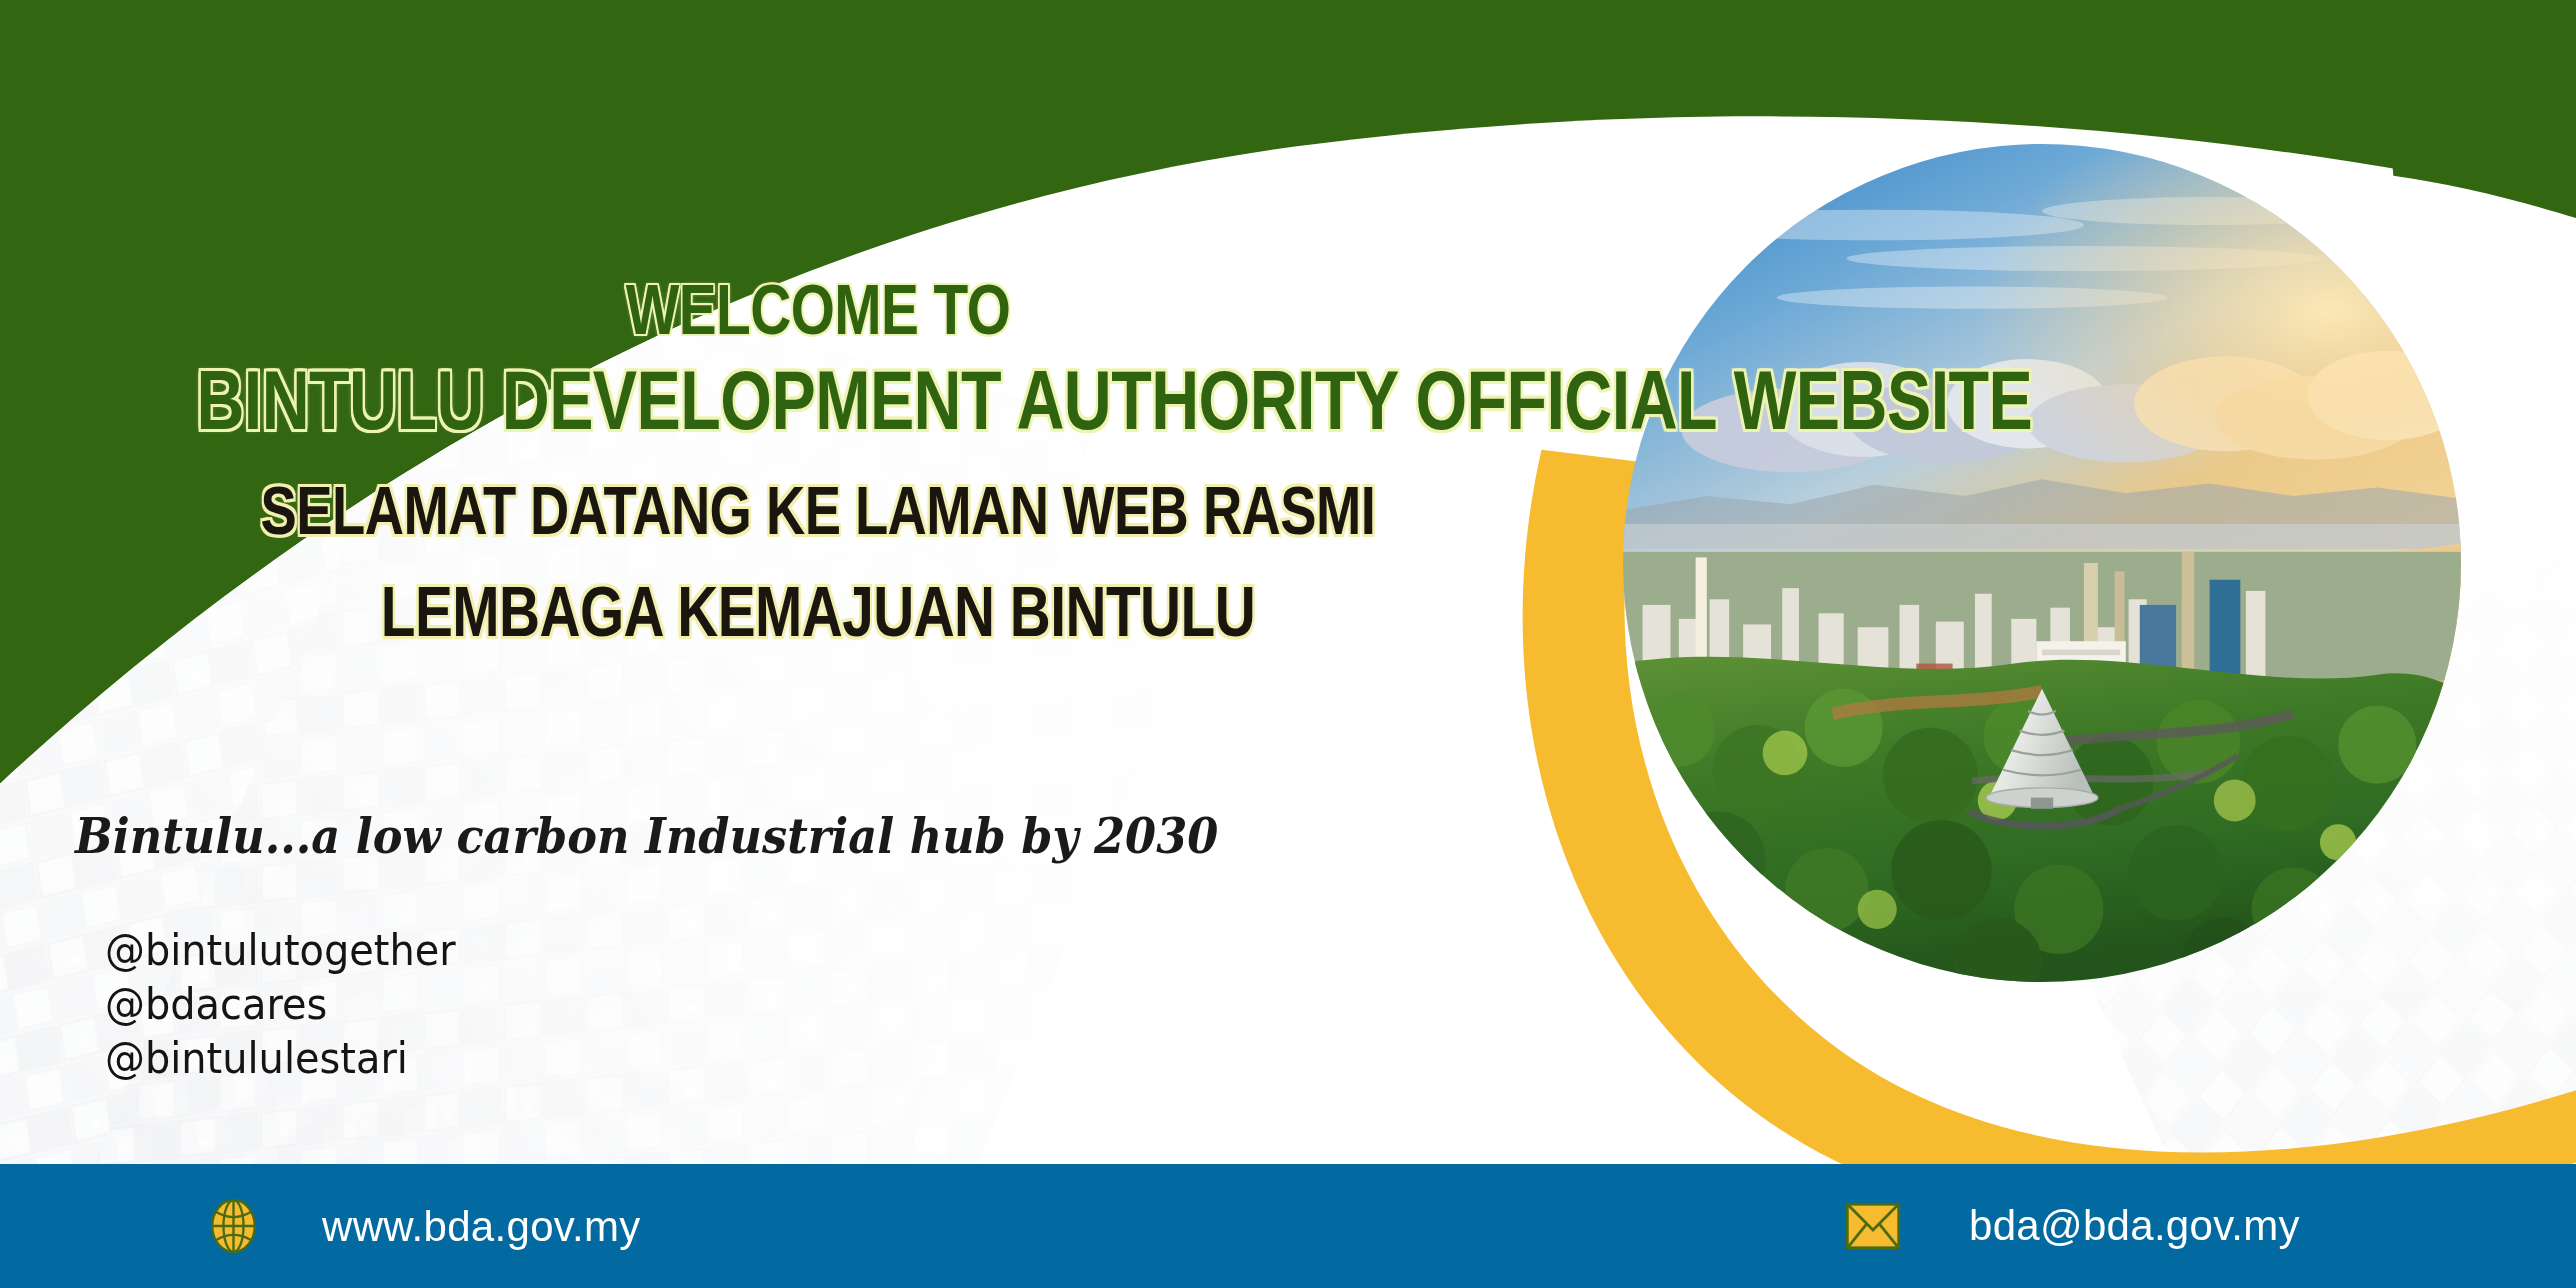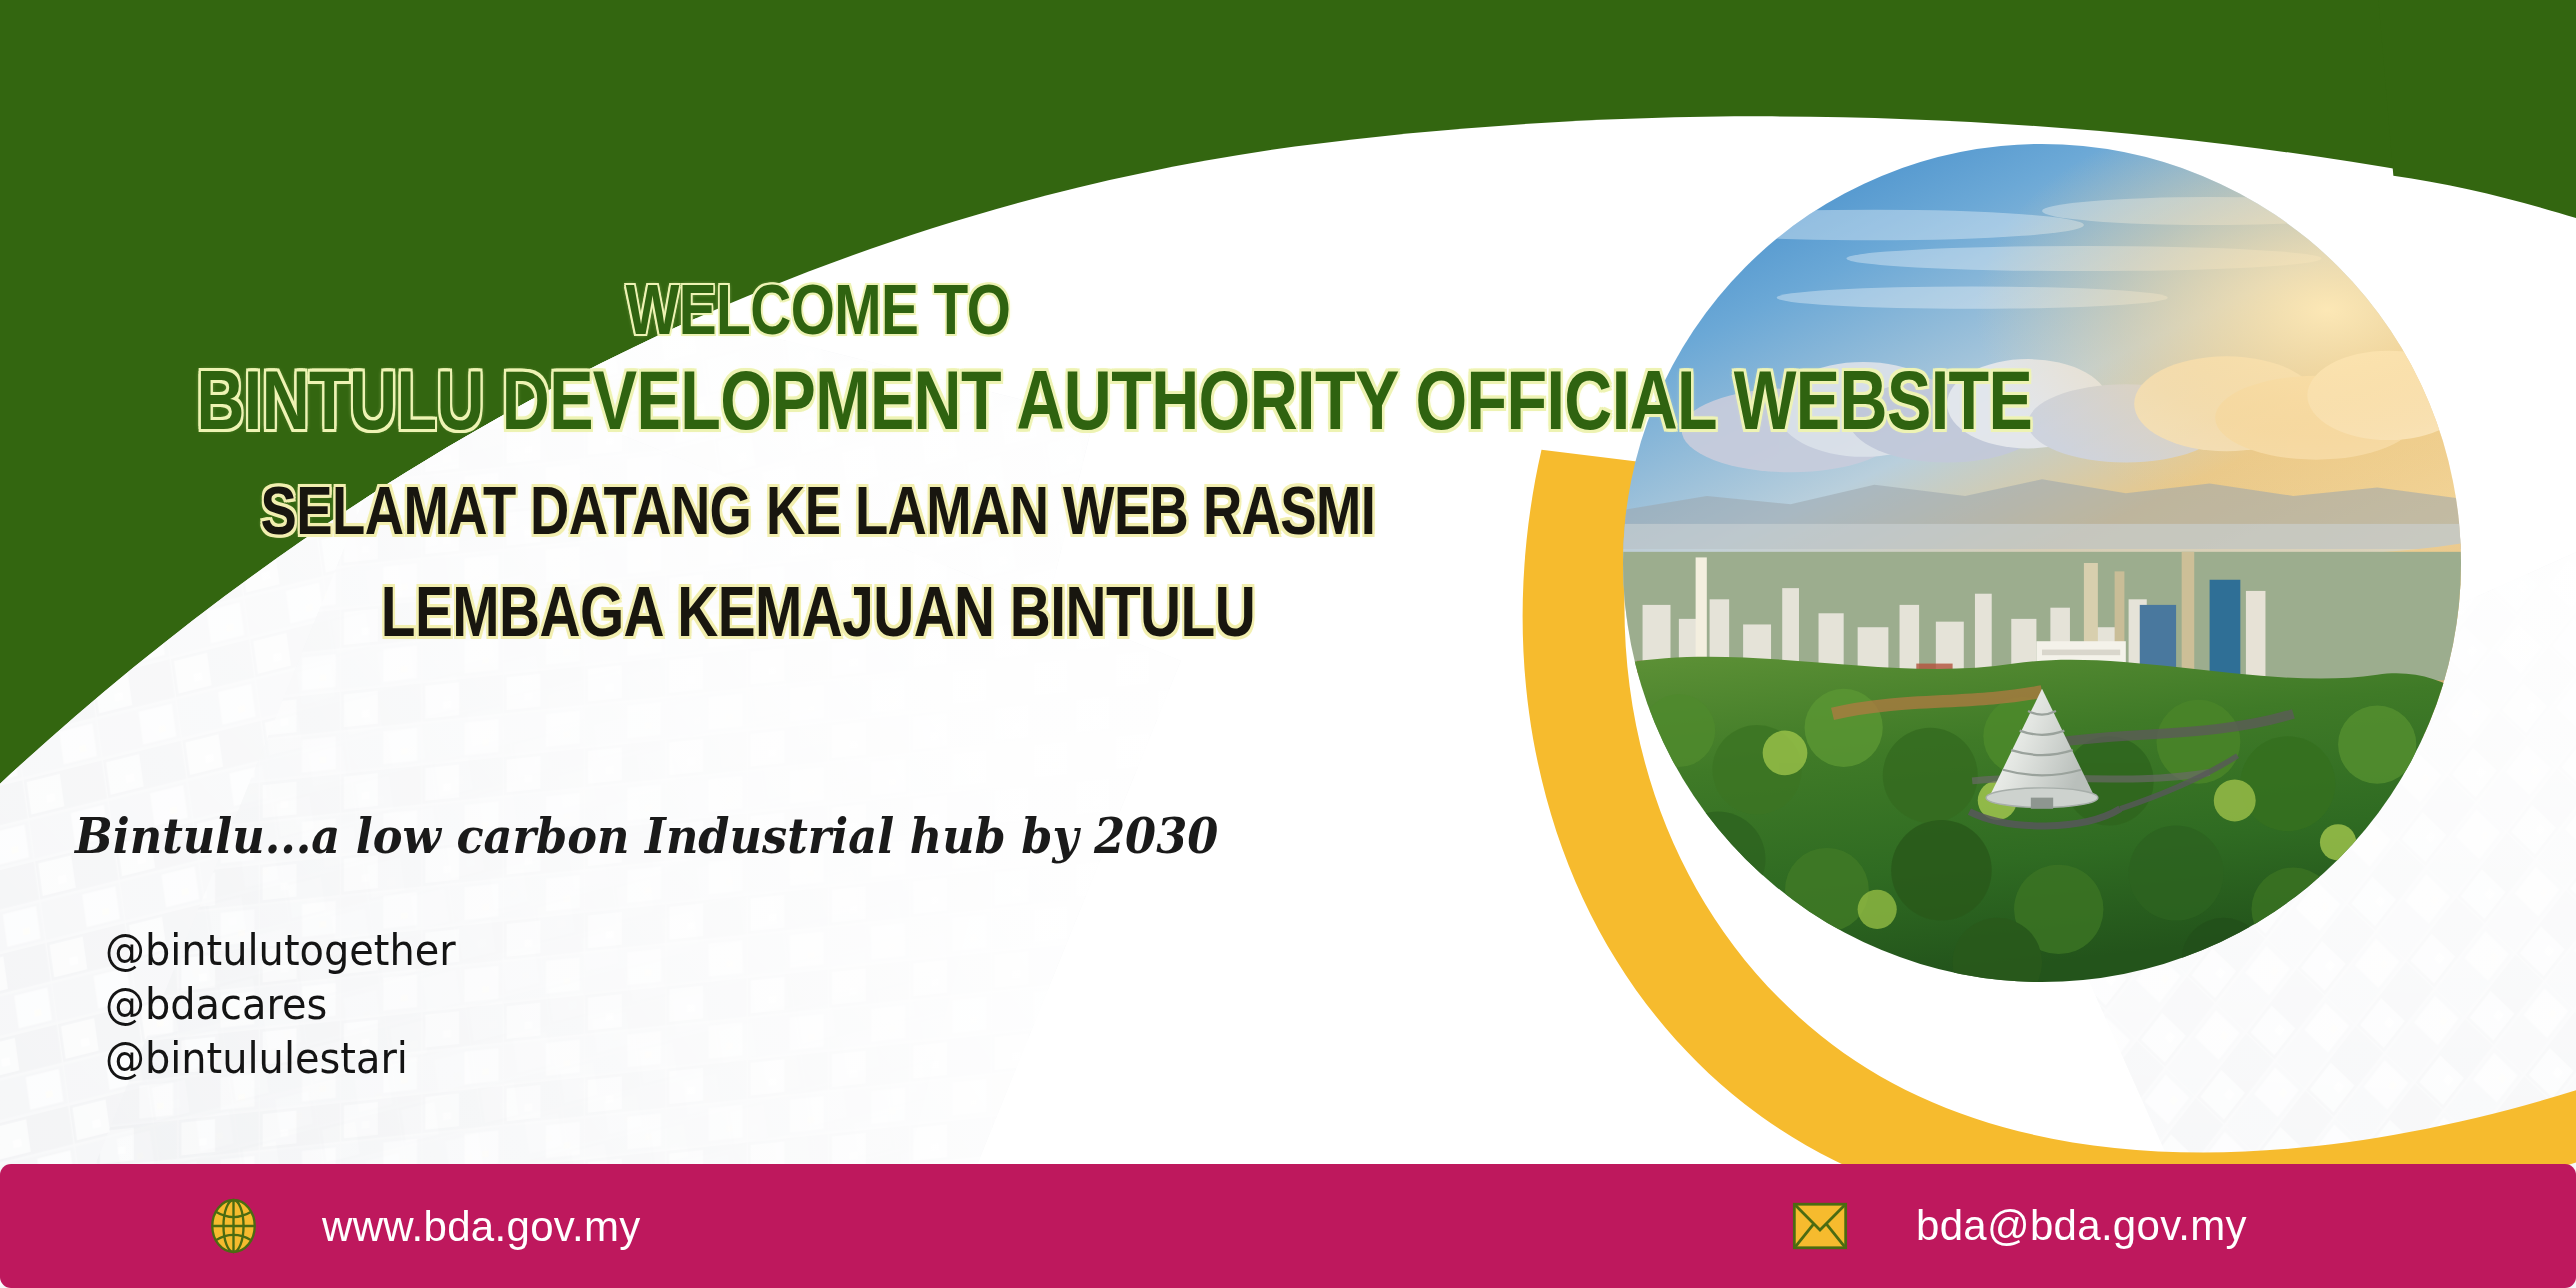--- a/index.html
+++ b/index.html
@@ -129,35 +129,34 @@
     white-space:nowrap;
   }
 
   
   #footer-bar{
     position:absolute;
     left:0;
     bottom:0;
     width:2576px;
     height:124px;
-    background:#be185d;
+    background:#0369a1;
     z-index:12;
     display:flex;
     align-items:center;
-    border-radius:11px;
   }
   .contact{
     display:flex;
     align-items:center;
     position:absolute;
     top:50%;
     transform:translateY(-50%);
   }
   #contact-website{left:204px;}
-  #contact-email{left:1792px;}
+  #contact-email{left:1845px;}
   .contact .ic{
     width:59px;height:59px;
     display:block;
     flex:0 0 auto;
   }
   .contact .ic svg{display:block;width:100%;height:100%;}
   .contact .txt{
     margin-left:59px;
     color:#ffffff;
     font-family:"Liberation Sans", sans-serif;

